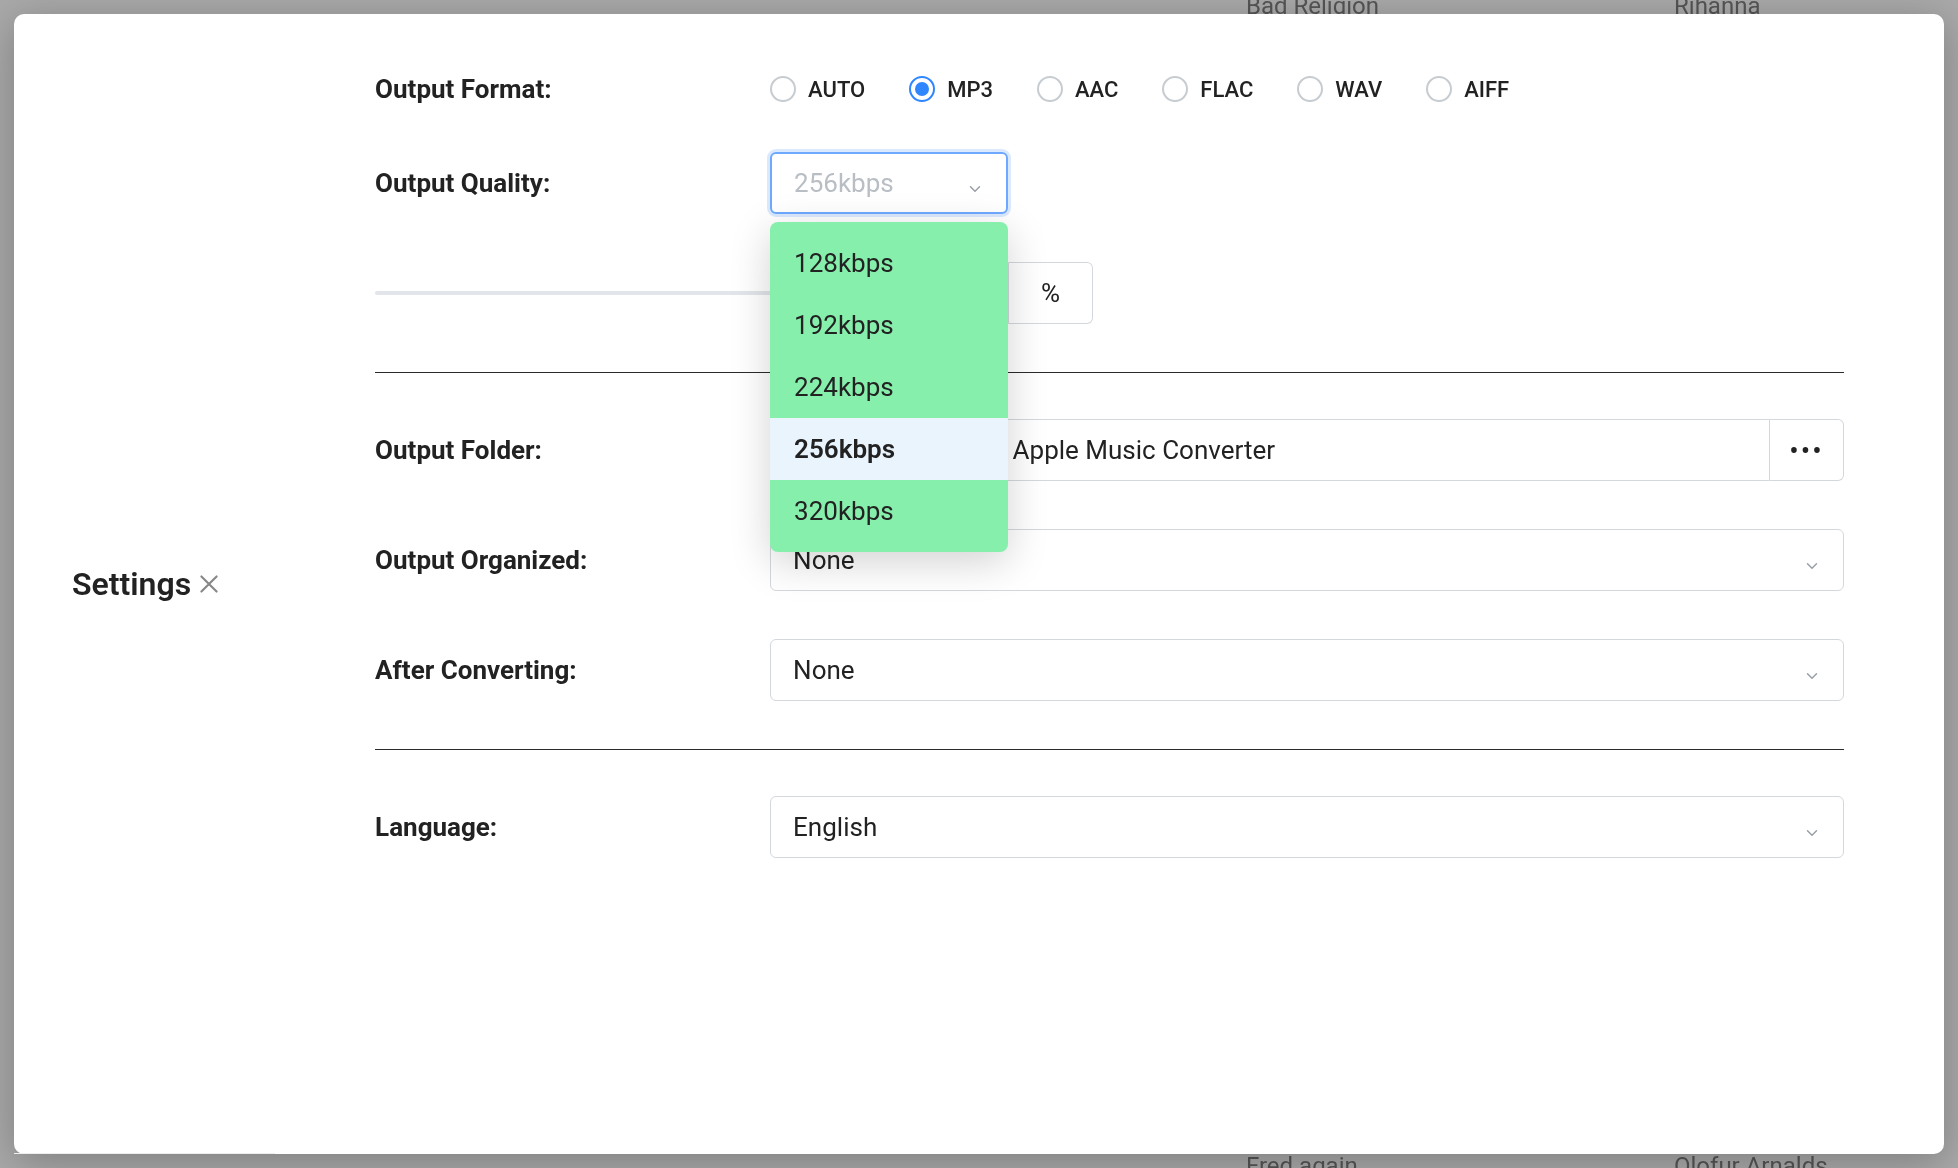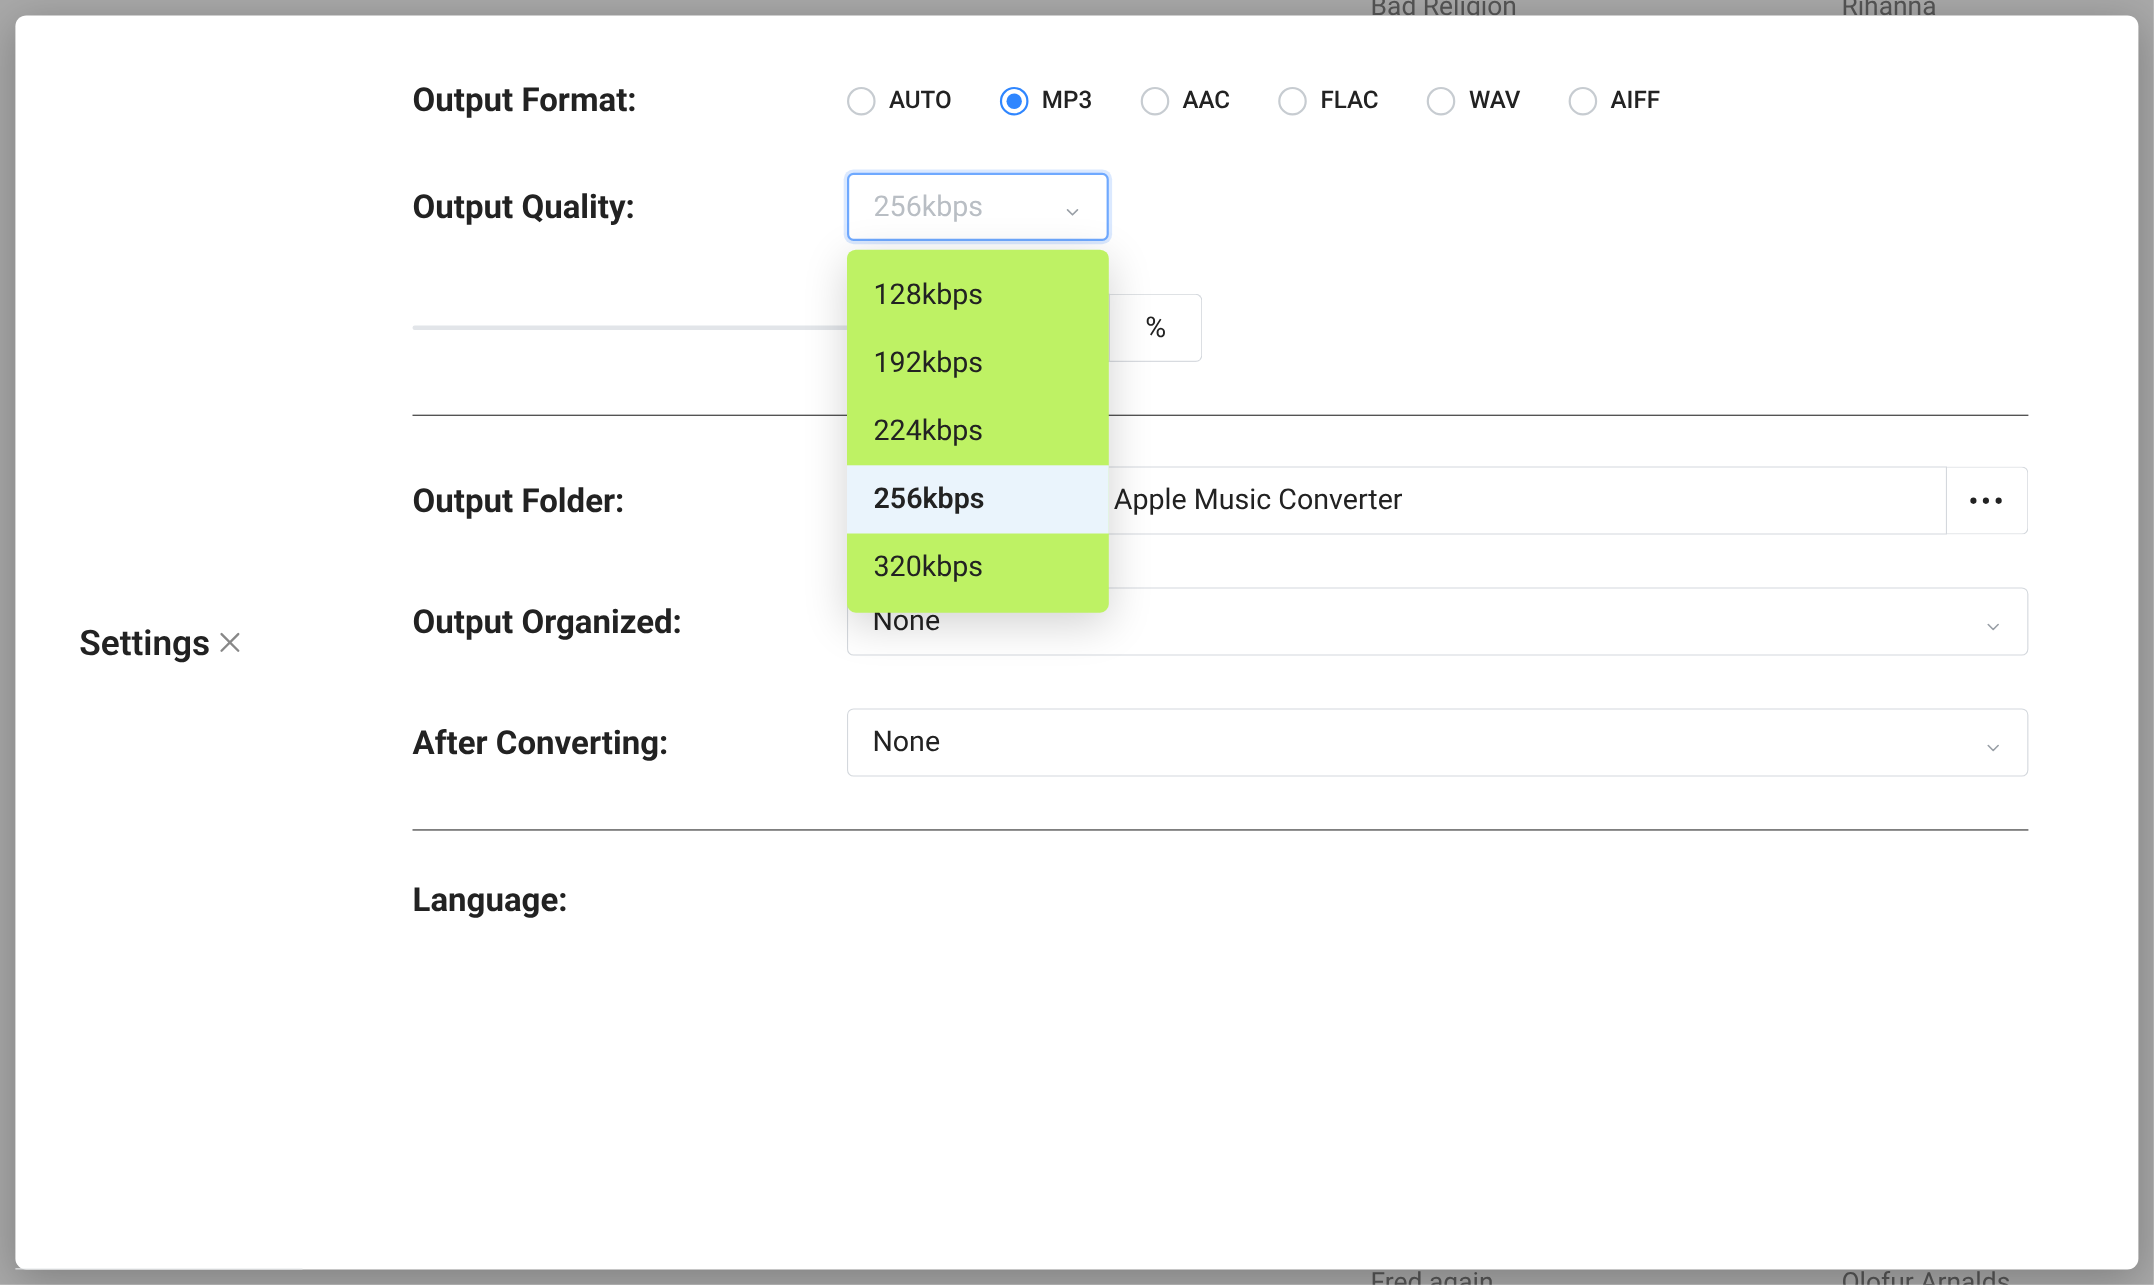--- a/index.html
+++ b/index.html
@@ -63,21 +63,21 @@
     overflow: visible;
     position: relative;
   }
   .row {
     display: flex;
     align-items: center;
     margin-bottom: 48px;
   }
   .row .label {
     width: 395px;
-    font-size: 30px;
+    font-size: 26px;
     font-weight: 700;
     color: #222;
   }
   .row .controls {
     flex: 1;
     display: flex;
     align-items: center;
     position: relative;
   }
   hr.sep {
@@ -128,21 +128,21 @@
   .select .value.placeholder { color: #b9bec4; }
   .chevron { width: 18px; height: 18px; color: #9aa0a7; }
   .chevron svg { width: 100%; height: 100%; stroke: currentColor; fill: none; stroke-width: 2; stroke-linecap: round; stroke-linejoin: round; }
 
   
   .dropdown {
     position: absolute;
     left: 0;
     top: 70px;
     width: 238px;
-    background: #bef264;
+    background: #86efac;
     border-radius: 8px;
     box-shadow: 0 10px 40px rgba(0,0,0,0.18);
     padding: 10px 0;
     z-index: 50;
   }
   .dropdown-item {
     padding: 16px 24px;
     font-size: 26px;
     color: #222;
     cursor: pointer;
@@ -367,16 +367,26 @@
               </svg>
           </span>
         </div>
       </div>
     </div>
 
     <hr class="sep">
 
     <div class="row" style="margin-bottom:16px;">
       <div class="label">Language:</div>
+      <div class="controls">
+        <div class="select">
+          <span class="value">English</span>
+          <span class="chevron">
+            <svg viewBox="0 0 24 24">
+                <path d="M6 9l6 6 6-6"></path>
+              </svg>
+          </span>
+        </div>
+      </div>
     </div>
 
   </div>
 </div>
 
 </body></html>

